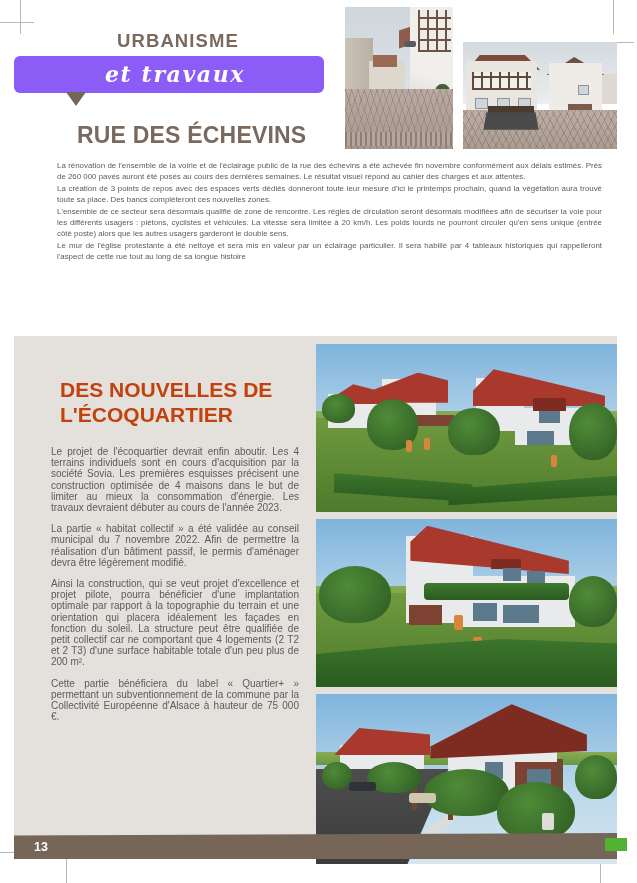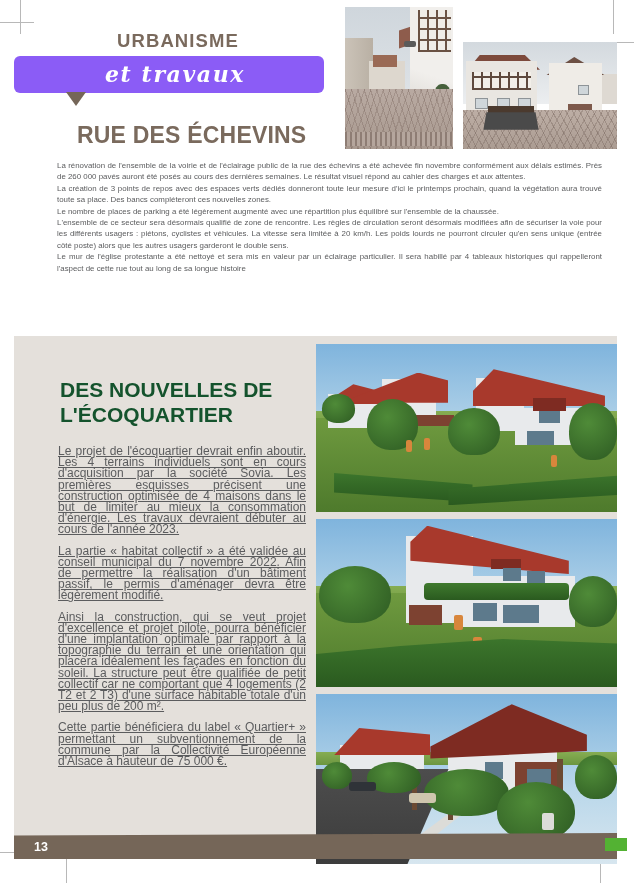--- a/index.html
+++ b/index.html
@@ -184,31 +184,30 @@
     height: 510px;
     background: #e4e0db;
   }
   .eco-title {
     position: absolute;
     left: 46px; top: 41px;
     width: 250px;
     font-size: 21px;
     font-weight: bold;
     line-height: 25px;
-    color: #14532d;
+    color: #c2410c;
   }
   .eco-copy {
     position: absolute;
-    left: 44px; top: 110px;
+    left: 37px; top: 110px;
     width: 248px;
-    font-size: 12px;
+    font-size: 10px;
     line-height: 11.2px;
     text-align: justify;
     color: #5b5c5e;
-    text-decoration: underline;
   }
   .eco-copy p { margin: 0 0 10px 0; }
   .eco-copy p:last-child { margin-bottom: 0; }
 
   
   #render-top    { left: 316px; top: 344px;  width: 301px; height: 168px; }
   #render-mid    { left: 316px; top: 519px;  width: 301px; height: 168px; }
   #render-bottom { left: 316px; top: 694px;  width: 301px; height: 170px; }
 
   .r-sky { position:absolute; left:0; top:0; width:100%; height:100%;
@@ -274,21 +273,20 @@
       <div class="kicker-script">et travaux</div>
       <div class="kicker-tail"></div>
     </div>
   </div>
 
   <div class="section-title">RUE DES ÉCHEVINS</div>
 
   <div class="body-copy">
     <p>La rénovation de l'ensemble de la voirie et de l'éclairage public de la rue des échevins a été achevée fin novembre conformément aux délais estimés. Près de 260 000 pavés auront été posés au cours des dernières semaines. Le résultat visuel répond au cahier des charges et aux attentes.</p>
     <p>La création de 3 points de repos avec des espaces verts dédiés donneront toute leur mesure d'ici le printemps prochain, quand la végétation aura trouvé toute sa place. Des bancs compléteront ces nouvelles zones.</p>
-    <p>Le nombre de places de parking a été légèrement augmenté avec une répartition plus équilibré sur l'ensemble de la chaussée.</p>
     <p>L'ensemble de ce secteur sera désormais qualifié de zone de rencontre. Les règles de circulation seront désormais modifiées afin de sécuriser la voie pour les différents usagers : piétons, cyclistes et véhicules. La vitesse sera limitée à 20 km/h. Les poids lourds ne pourront circuler qu'en sens unique (entrée côté poste) alors que les autres usagers garderont le double sens.</p>
     <p>Le mur de l'église protestante a été nettoyé et sera mis en valeur par un éclairage particulier. Il sera habillé par 4 tableaux historiques qui rappelleront l'aspect de cette rue tout au long de sa longue histoire</p>
   </div>
 
   <div class="photo" id="photo-street-narrow">
     <div class="sky-a"></div>
     <div class="nb-house-left"></div>
     <div class="nb-far"></div>
     <div class="nb-far2"></div>
     <div class="nb-roof"></div>

